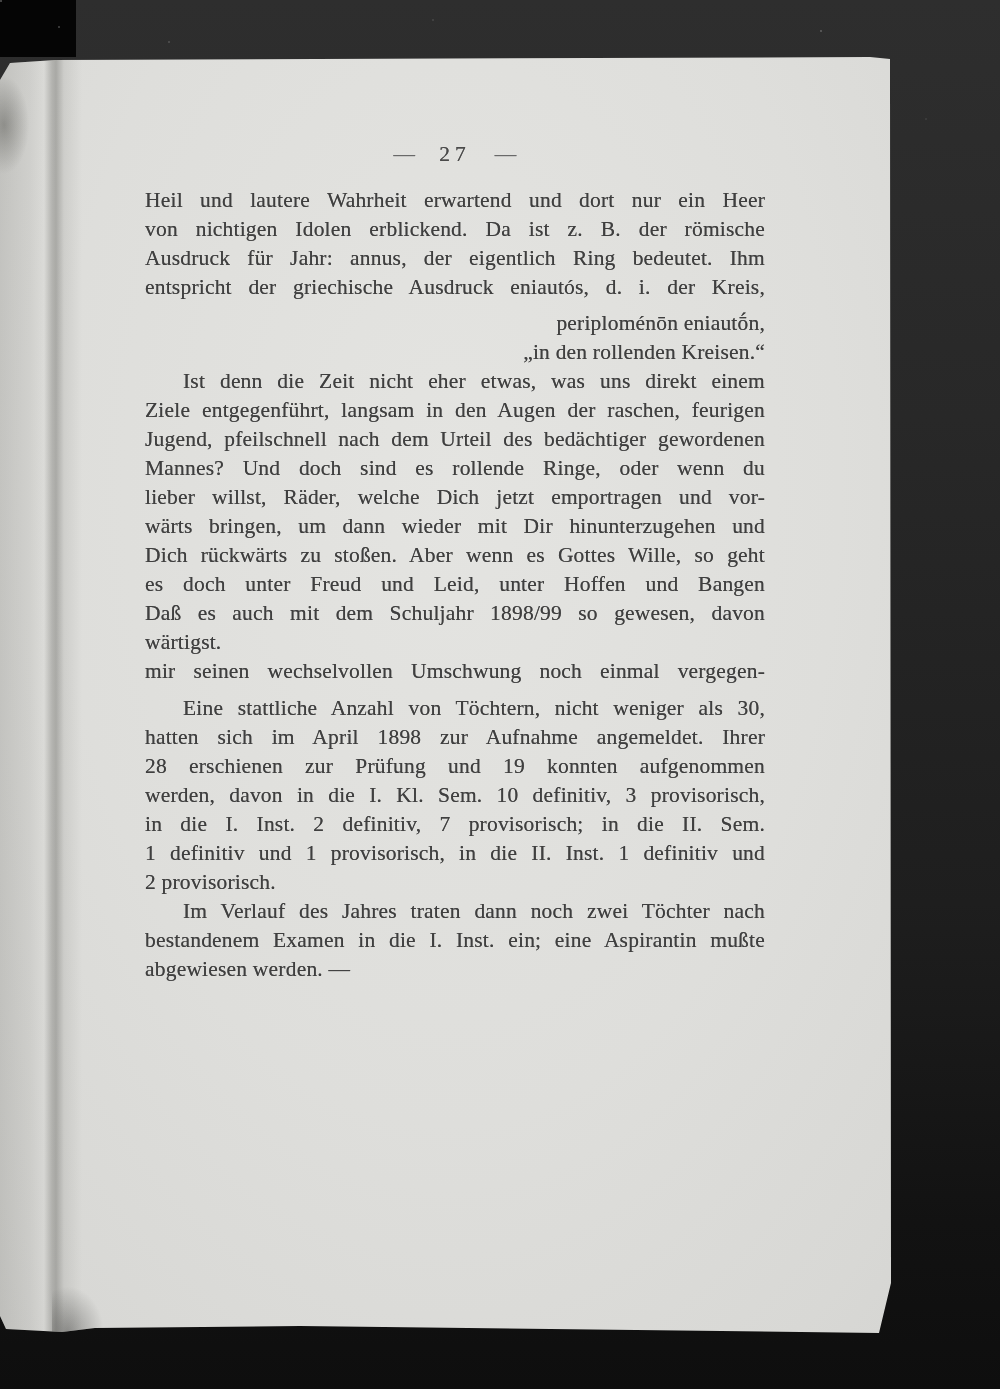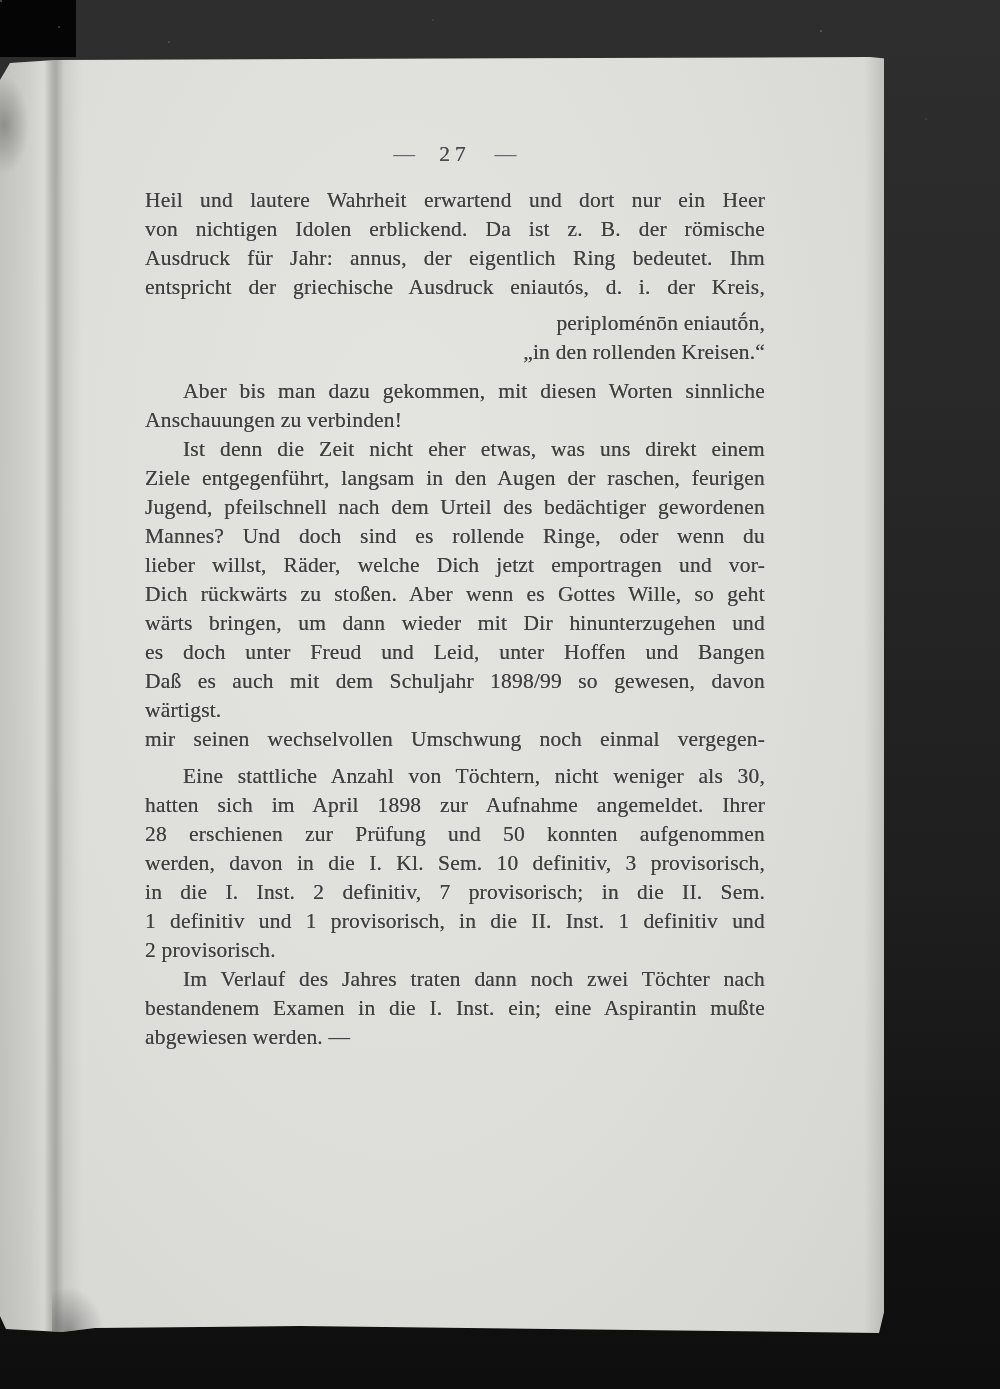--- a/index.html
+++ b/index.html
@@ -15,21 +15,21 @@
   .specks {
     position:absolute; left:0; top:0; width:2px; height:2px; border-radius:50%;
     background:rgba(160,160,160,.55);
     box-shadow: 58px 26px 0 rgba(150,150,150,.45),
                 168px 41px 0 rgba(140,140,140,.4),
                 432px 19px 0 rgba(120,120,120,.35),
                 820px 30px 0 rgba(150,150,150,.5),
                 925px 118px 0 rgba(110,110,110,.3);
   }
   .paper {
-    position:absolute; left:0; top:0; width:884px; height:1389px;
+    position:absolute; left:0; top:0; width:1000px; height:1389px;
     clip-path: polygon(0px 80px, 10px 63px, 55px 60px, 870px 57px, 890px 59px,
                        891px 1283px, 879px 1333px, 300px 1326px, 95px 1328px,
                        62px 1332px, 6px 1329px, 0px 1316px);
     background:
       linear-gradient(90deg, rgba(95,95,90,0.20) 0px, rgba(95,95,90,0.10) 30px, rgba(95,95,90,0.02) 44px,
                       rgba(85,85,80,0.30) 52px, rgba(70,70,65,0.34) 56px, rgba(95,95,90,0.12) 64px,
                       rgba(0,0,0,0) 82px),
       radial-gradient(ellipse 36px 70px at 4px 125px, rgba(55,55,50,0.40), rgba(55,55,50,0) 70%),
       linear-gradient(180deg, rgba(100,100,95,0.22) 0px, rgba(100,100,95,0) 16px),
       linear-gradient(0deg, rgba(90,90,85,0.26) 0px, rgba(90,90,85,0) 22px),
@@ -78,43 +78,39 @@
         <div class="ln">von nichtigen Idolen erblickend. Da ist z. B. der römische</div>
         <div class="ln">Ausdruck für Jahr: annus, der eigentlich Ring bedeutet. Ihm</div>
         <div class="ln">entspricht der griechische Ausdruck eniautós, d. i. der Kreis,</div>
       </div>
 
       <div class="para verse mt7">
         <div class="vln">periploménōn eniautṓn,</div>
         <div class="vln">„in den rollenden Kreisen.“</div>
       </div>
 
-      <div class="para mt10">
-        <div class="ln ind">Aber bis man dazu gekommen, mit diesen Worten sinnliche</div>
-        <div class="ln end">Anschauungen zu verbinden!</div>
-      </div>
 
       <div class="para mt9">
         <div class="ln ind">Ist denn die Zeit nicht eher etwas, was uns direkt einem</div>
         <div class="ln">Ziele entgegenführt, langsam in den Augen der raschen, feurigen</div>
         <div class="ln">Jugend, pfeilschnell nach dem Urteil des bedächtiger gewordenen</div>
         <div class="ln">Mannes? Und doch sind es rollende Ringe, oder wenn du</div>
         <div class="ln">lieber willst, Räder, welche Dich jetzt emportragen und vor-</div>
+        <div class="ln">wärts bringen, um dann wieder mit Dir hinunterzugehen und</div>
         <div class="ln">Dich rückwärts zu stoßen. Aber wenn es Gottes Wille, so geht</div>
-        <div class="ln">wärts bringen, um dann wieder mit Dir hinunterzugehen und</div>
         <div class="ln">es doch unter Freud und Leid, unter Hoffen und Bangen</div>
         <div class="ln">Daß es auch mit dem Schuljahr 1898/99 so gewesen, davon</div>
         <div class="ln end">wärtigst.</div>
         <div class="ln">mir seinen wechselvollen Umschwung noch einmal vergegen-</div>
       </div>
 
       <div class="para mt8">
         <div class="ln ind">Eine stattliche Anzahl von Töchtern, nicht weniger als 30,</div>
         <div class="ln">hatten sich im April 1898 zur Aufnahme angemeldet. Ihrer</div>
-        <div class="ln">28 erschienen zur Prüfung und 50 konnten aufgenommen</div>
+        <div class="ln">28 erschienen zur Prüfung und 19 konnten aufgenommen</div>
         <div class="ln">werden, davon in die I. Kl. Sem. 10 definitiv, 3 provisorisch,</div>
         <div class="ln">in die I. Inst. 2 definitiv, 7 provisorisch; in die II. Sem.</div>
         <div class="ln">1 definitiv und 1 provisorisch, in die II. Inst. 1 definitiv und</div>
         <div class="ln end">2 provisorisch.</div>
       </div>
 
       <div class="para mt9">
         <div class="ln ind">Im Verlauf des Jahres traten dann noch zwei Töchter nach</div>
         <div class="ln">bestandenem Examen in die I. Inst. ein; eine Aspirantin mußte</div>
         <div class="ln end">abgewiesen werden. —</div>

